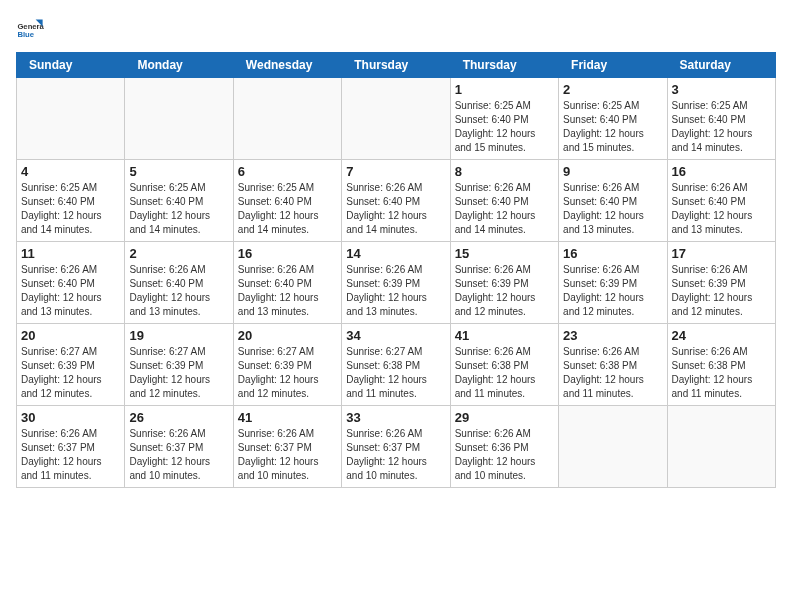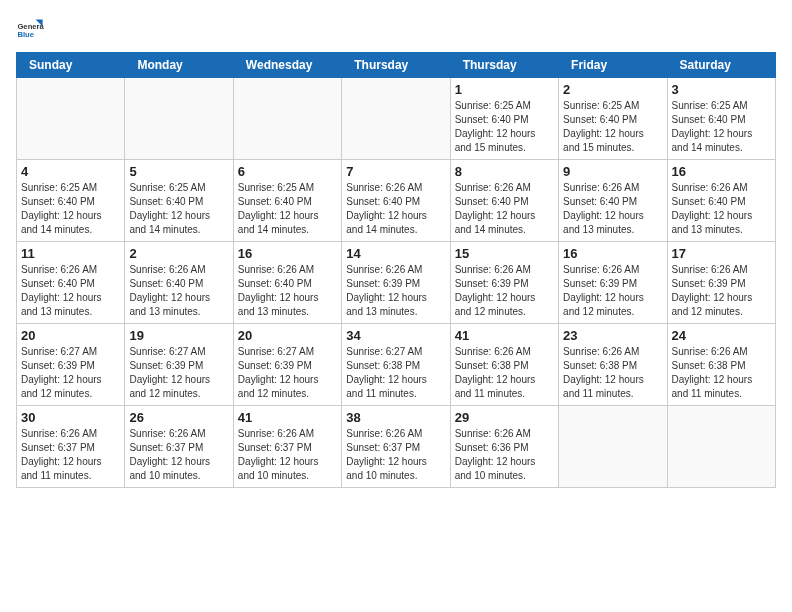--- a/index.html
+++ b/index.html
@@ -304,21 +304,21 @@
 and 10 minutes.</div>
         </td>
         <td>
           <span class="day-num">41</span>
           <div class="cell-info" style="white-space: pre-line;">Sunrise: 6:26 AM
 Sunset: 6:37 PM
 Daylight: 12 hours
 and 10 minutes.</div>
         </td>
         <td>
-          <span class="day-num">38</span>
+          <span class="day-num">33</span>
           <div class="cell-info" style="white-space: pre-line;">Sunrise: 6:26 AM
 Sunset: 6:37 PM
 Daylight: 12 hours
 and 10 minutes.</div>
         </td>
         <td>
           <span class="day-num">29</span>
           <div class="cell-info" style="white-space: pre-line;">Sunrise: 6:26 AM
 Sunset: 6:36 PM
 Daylight: 12 hours

